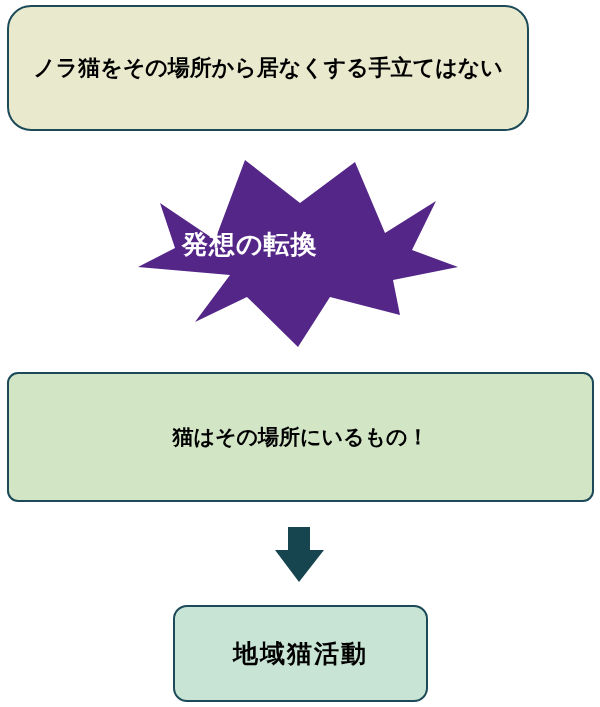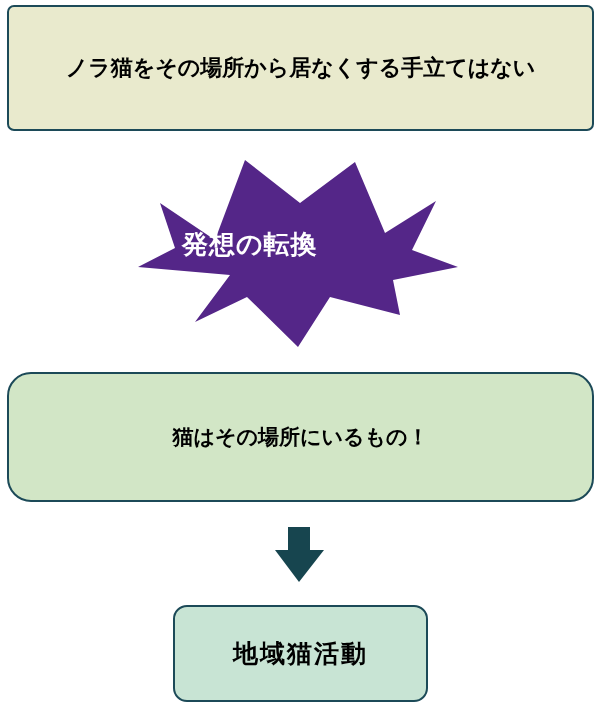--- a/index.html
+++ b/index.html
@@ -16,29 +16,29 @@
     border:2px solid #1C4A58;
     display:flex;
     flex-direction:column;
     align-items:center;
     justify-content:center;
     text-align:center;
     font-weight:bold;
     color:#000000;
   }
   .box-top {
-    left:7px; top:5px; width:587px; height:126px;
+    left:7px; top:5px; width:522px; height:126px;
     background:#E9EACD;
-    border-radius:7px;
+    border-radius:24px;
     font-size:22px;
   }
   .box-middle {
     left:7px; top:372px; width:587px; height:130px;
     background:#D2E6C6;
-    border-radius:24px;
+    border-radius:11px;
     font-size:21px;
     font-family:Liberation Serif, serif;
   }
   .box-middle .line { line-height:40px; white-space:nowrap; }
   .box-bottom {
     left:173px; top:605px; width:255px; height:97px;
     background:#C8E4D4;
     border-radius:14px;
     font-size:25px;
     letter-spacing:2px;

